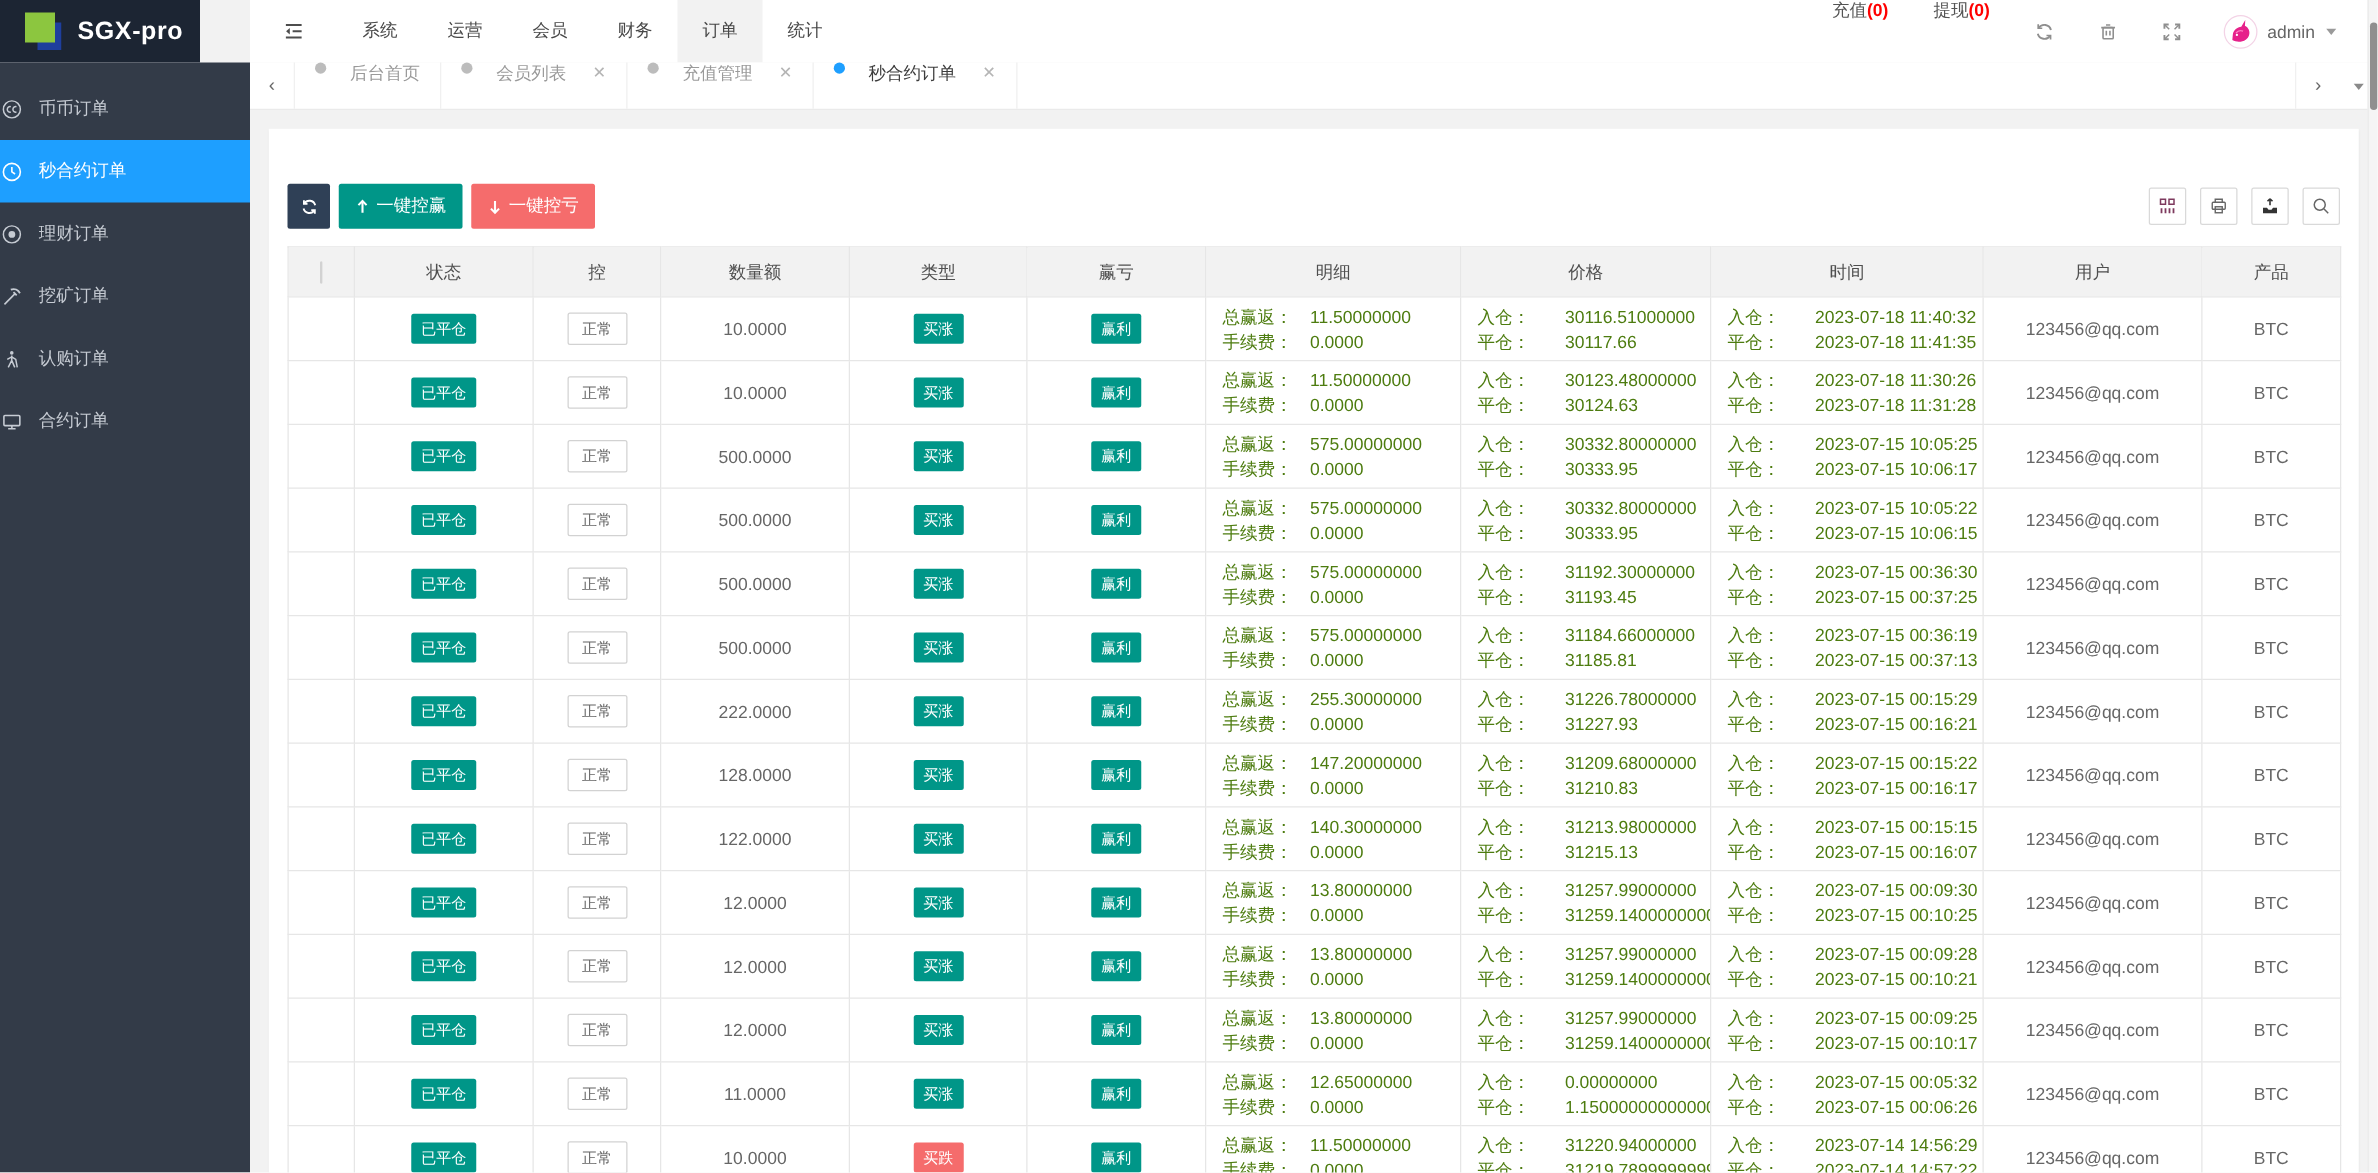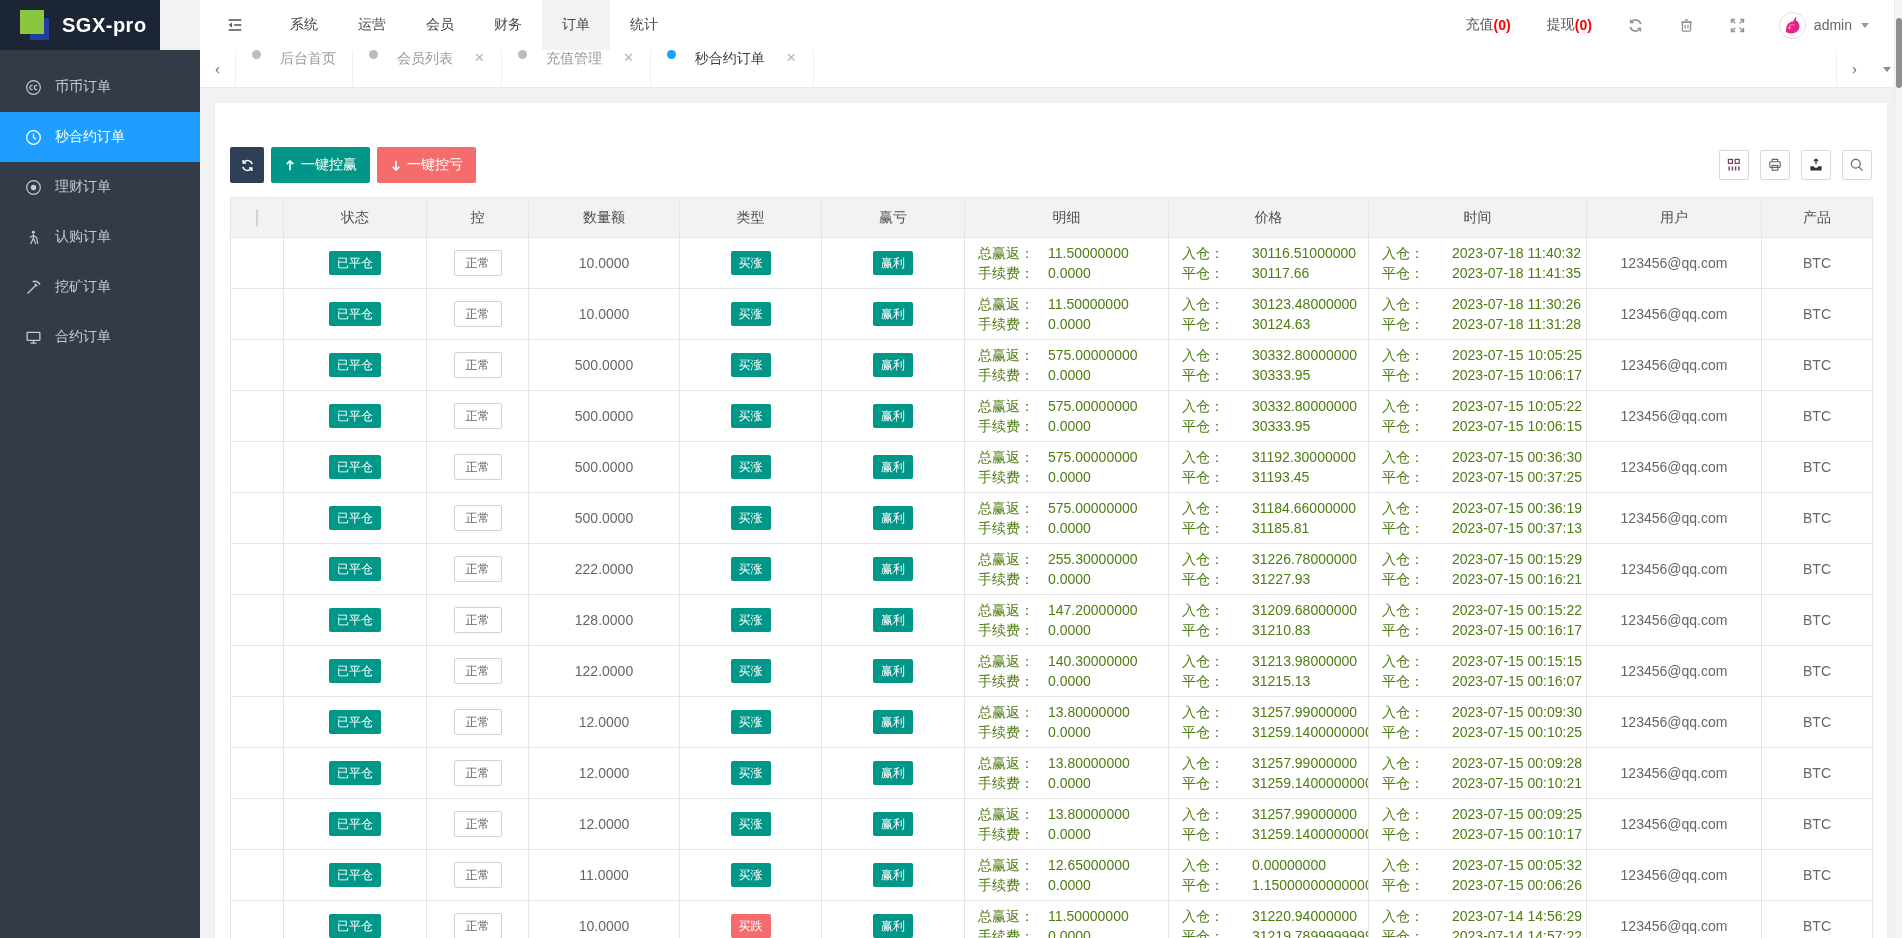--- a/index.html
+++ b/index.html
@@ -12,21 +12,21 @@
   .logo-sq-blue { position:absolute; left:10px; top:8px; width:19px; height:22px; background:#1e3f9d; }
   .logo-sq-green { position:absolute; left:0; top:0; width:24px; height:24px; background:#8cc63f; }
   .logo-text { color:#fff; font-size:20px; font-weight:bold; letter-spacing:.5px; }
 
   
   .navbar { position:absolute; left:200px; top:0; right:0; height:50px; background:#fff; display:flex; align-items:stretch; }
   .nav-collapse { width:70px; display:flex; align-items:center; justify-content:center; color:#4d4d4d; cursor:pointer; }
   .nav-item { width:68px; display:flex; align-items:center; justify-content:center; color:#474747; cursor:pointer; }
   .nav-item.active { background:#f2f2f2; }
   .nav-right { margin-left:auto; display:flex; align-items:stretch; padding-right:22px; }
-  .nav-link { display:flex; align-items:center; padding:16px 18px; color:#545454; cursor:pointer; }
+  .nav-link { display:flex; padding:0 18px; color:#545454; cursor:pointer; }
   .nav-link b { color:#ff0000; font-weight:bold; }
   .nav-iconbtn { display:flex; align-items:center; padding:0 17px; color:#8f8f8f; cursor:pointer; }
   .nav-user { display:flex; align-items:center; gap:8px; padding:0 10px 0 16px; color:#666; cursor:pointer; }
   .avatar { width:27px; height:27px; border-radius:50%; background:#fff; border:1px solid #f3d3e6; display:flex; align-items:center; justify-content:center; overflow:hidden; }
   .ico svg { display:block; }
 
   
   .tabbar { position:absolute; left:200px; top:50px; right:0; height:38px; background:#fff; border-bottom:1px solid #eaeaea; display:flex; align-items:stretch; }
   .tab-arrow { width:36px; display:flex; align-items:center; justify-content:center; color:#666; font-size:15px; cursor:pointer; border-right:1px solid #f0f0f0; }
   .tab-arrow.right { border-right:none; border-left:1px solid #f0f0f0; }
@@ -146,21 +146,21 @@
         <svg width="10" height="8" viewBox="0 0 10 8">
             <path d="M1 2h8L5 7z" fill="#9a9a9a"></path>
           </svg>
       </span>
     </span>
   </span>
 </div>
 
 <div style="position:absolute;left:0;top:50px;width:200px;bottom:0;background:#333b48;padding-top:12px;">
   <style>
-    .side-item { height:50px; display:flex; align-items:center; padding-left:24px; gap:13px; color:#c6cbd3; cursor:pointer; }
+    .side-item { height:50px; display:flex; align-items:center; gap:13px; color:#c6cbd3; cursor:pointer; }
     .side-item.active { background:#1e9fff; color:#fff; }
     .side-item .ico { width:18px; display:flex; justify-content:center; }
   </style>
   <div class="side-item">
     <span class="ico">
       <svg width="17" height="17" viewBox="0 0 20 20" fill="none" stroke="currentColor" stroke-width="1.4">
         <circle cx="10" cy="10" r="8"></circle>
           <path d="M9 7.5a2.6 2.6 0 1 0 0 5M14.3 7.5a2.6 2.6 0 1 0 0 5"></path>
       </svg>
     </span>
@@ -179,36 +179,36 @@
     <span class="ico">
       <svg width="17" height="17" viewBox="0 0 20 20" fill="none" stroke="currentColor" stroke-width="1.4">
         <circle cx="10" cy="10" r="8"></circle>
           <circle cx="10" cy="10" r="3.2" fill="currentColor" stroke="none"></circle>
       </svg>
     </span>
     <span>理财订单</span>
   </div>
   <div class="side-item">
     <span class="ico">
-      <svg width="16" height="17" viewBox="0 0 20 20" fill="none" stroke="currentColor" stroke-width="1.5">
-        <circle cx="10.5" cy="3.5" r="1.8" fill="currentColor" stroke="none"></circle>
-        <path d="M10.5 6v5l-3.5 7M10.5 11l3 7M10.5 7.5 6 10M10.5 7.5l4 2.5 1.5 8"></path>
-      </svg>
-    </span>
-    <span>认购订单</span>
-  </div>
-  <div class="side-item">
-    <span class="ico">
       <svg width="17" height="17" viewBox="0 0 20 20" fill="none" stroke="currentColor" stroke-width="1.5">
         <path d="M3 17 13 7"></path>
           <path d="M9 3.2c3.5-1.4 7 .2 8.6 3.4" stroke-width="1.7"></path>
           <path d="M11.5 5.5 13 7l1.5 1.5" stroke-width="1.7"></path>
       </svg>
     </span>
     <span>挖矿订单</span>
+  </div>
+  <div class="side-item">
+    <span class="ico">
+      <svg width="16" height="17" viewBox="0 0 20 20" fill="none" stroke="currentColor" stroke-width="1.5">
+        <circle cx="10.5" cy="3.5" r="1.8" fill="currentColor" stroke="none"></circle>
+        <path d="M10.5 6v5l-3.5 7M10.5 11l3 7M10.5 7.5 6 10M10.5 7.5l4 2.5 1.5 8"></path>
+      </svg>
+    </span>
+    <span>认购订单</span>
   </div>
   <div class="side-item">
     <span class="ico">
       <svg width="17" height="17" viewBox="0 0 20 20" fill="none" stroke="currentColor" stroke-width="1.5">
         <rect x="2.5" y="4" width="15" height="9.5" rx="1"></rect>
           <path d="M10 13.5v3M6.5 16.5h7"></path>
       </svg>
     </span>
     <span>合约订单</span>
   </div>

